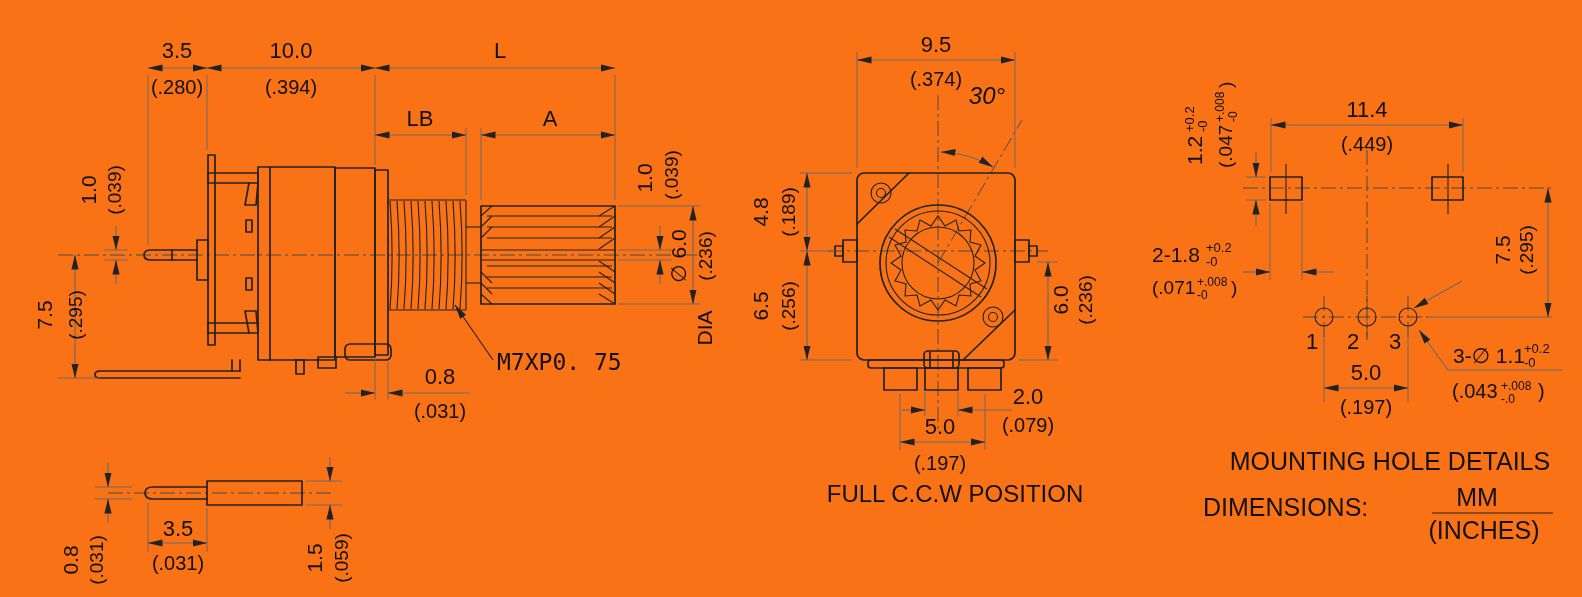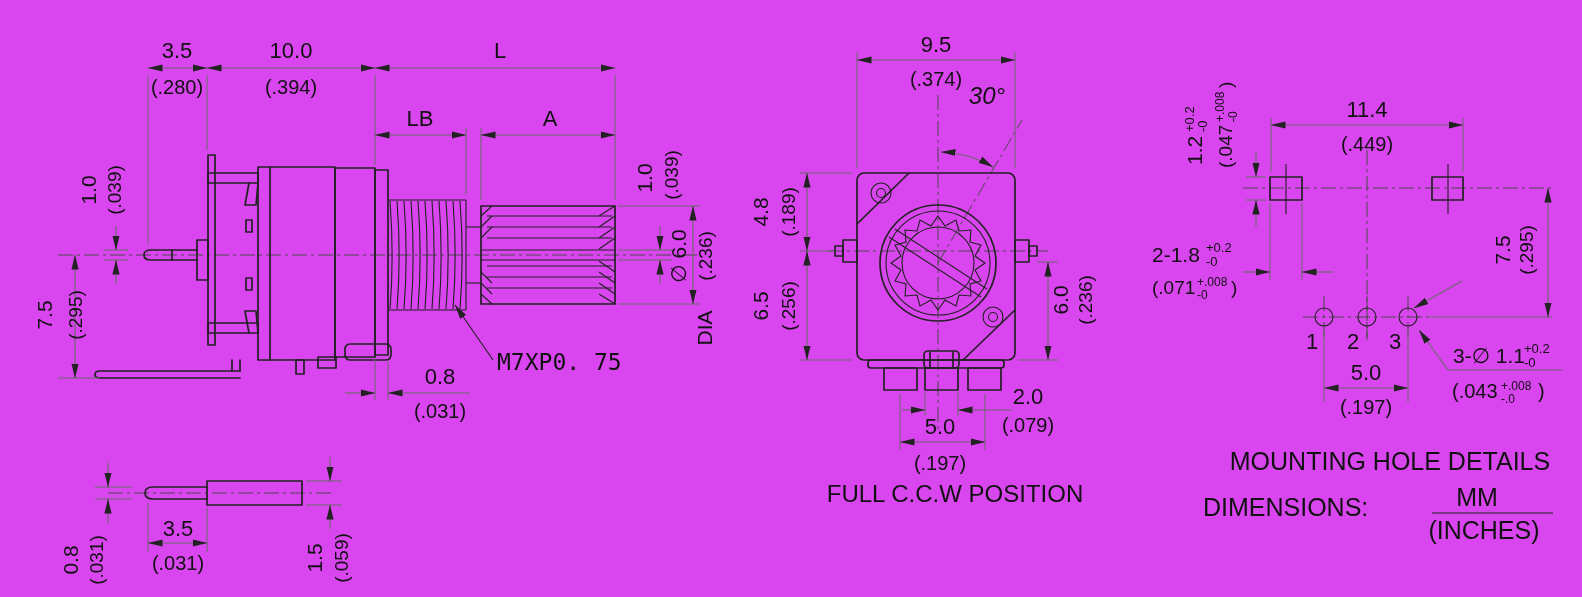--- a/index.html
+++ b/index.html
@@ -1,16 +1,16 @@
 <!DOCTYPE html>
 <html><head>
 <meta charset="utf-8">
 <style>
   html,body{margin:0;padding:0;background:#fff;}
-  .stage{position:relative;width:1582px;height:597px;background:#d946ef;overflow:hidden;}
+  .stage{position:relative;width:1582px;height:597px;background:#f97316;overflow:hidden;}
   svg{display:block;}
   .outline{stroke:#222;stroke-width:1.7;fill:none;stroke-linejoin:round;stroke-linecap:round;}
   .thin{stroke:#222;stroke-width:1.1;fill:none;}
   .dim{stroke:#6b6b6b;stroke-width:1.15;fill:none;}
   .wit{stroke:#6b6b6b;stroke-width:1;fill:none;}
   .cl{stroke:#4a4a4a;stroke-width:1;stroke-dasharray:15 4 3 4;fill:none;}
   text{fill:#111;font-family:"Liberation Sans",sans-serif;}
   .t22{font-size:22px;} .t21{font-size:21px;} .t20{font-size:20px;}
   .t19{font-size:19px;} .t13{font-size:13px;} .t12{font-size:12px;}
   .cap{font-size:24px;} .cap2{font-size:25px;}

